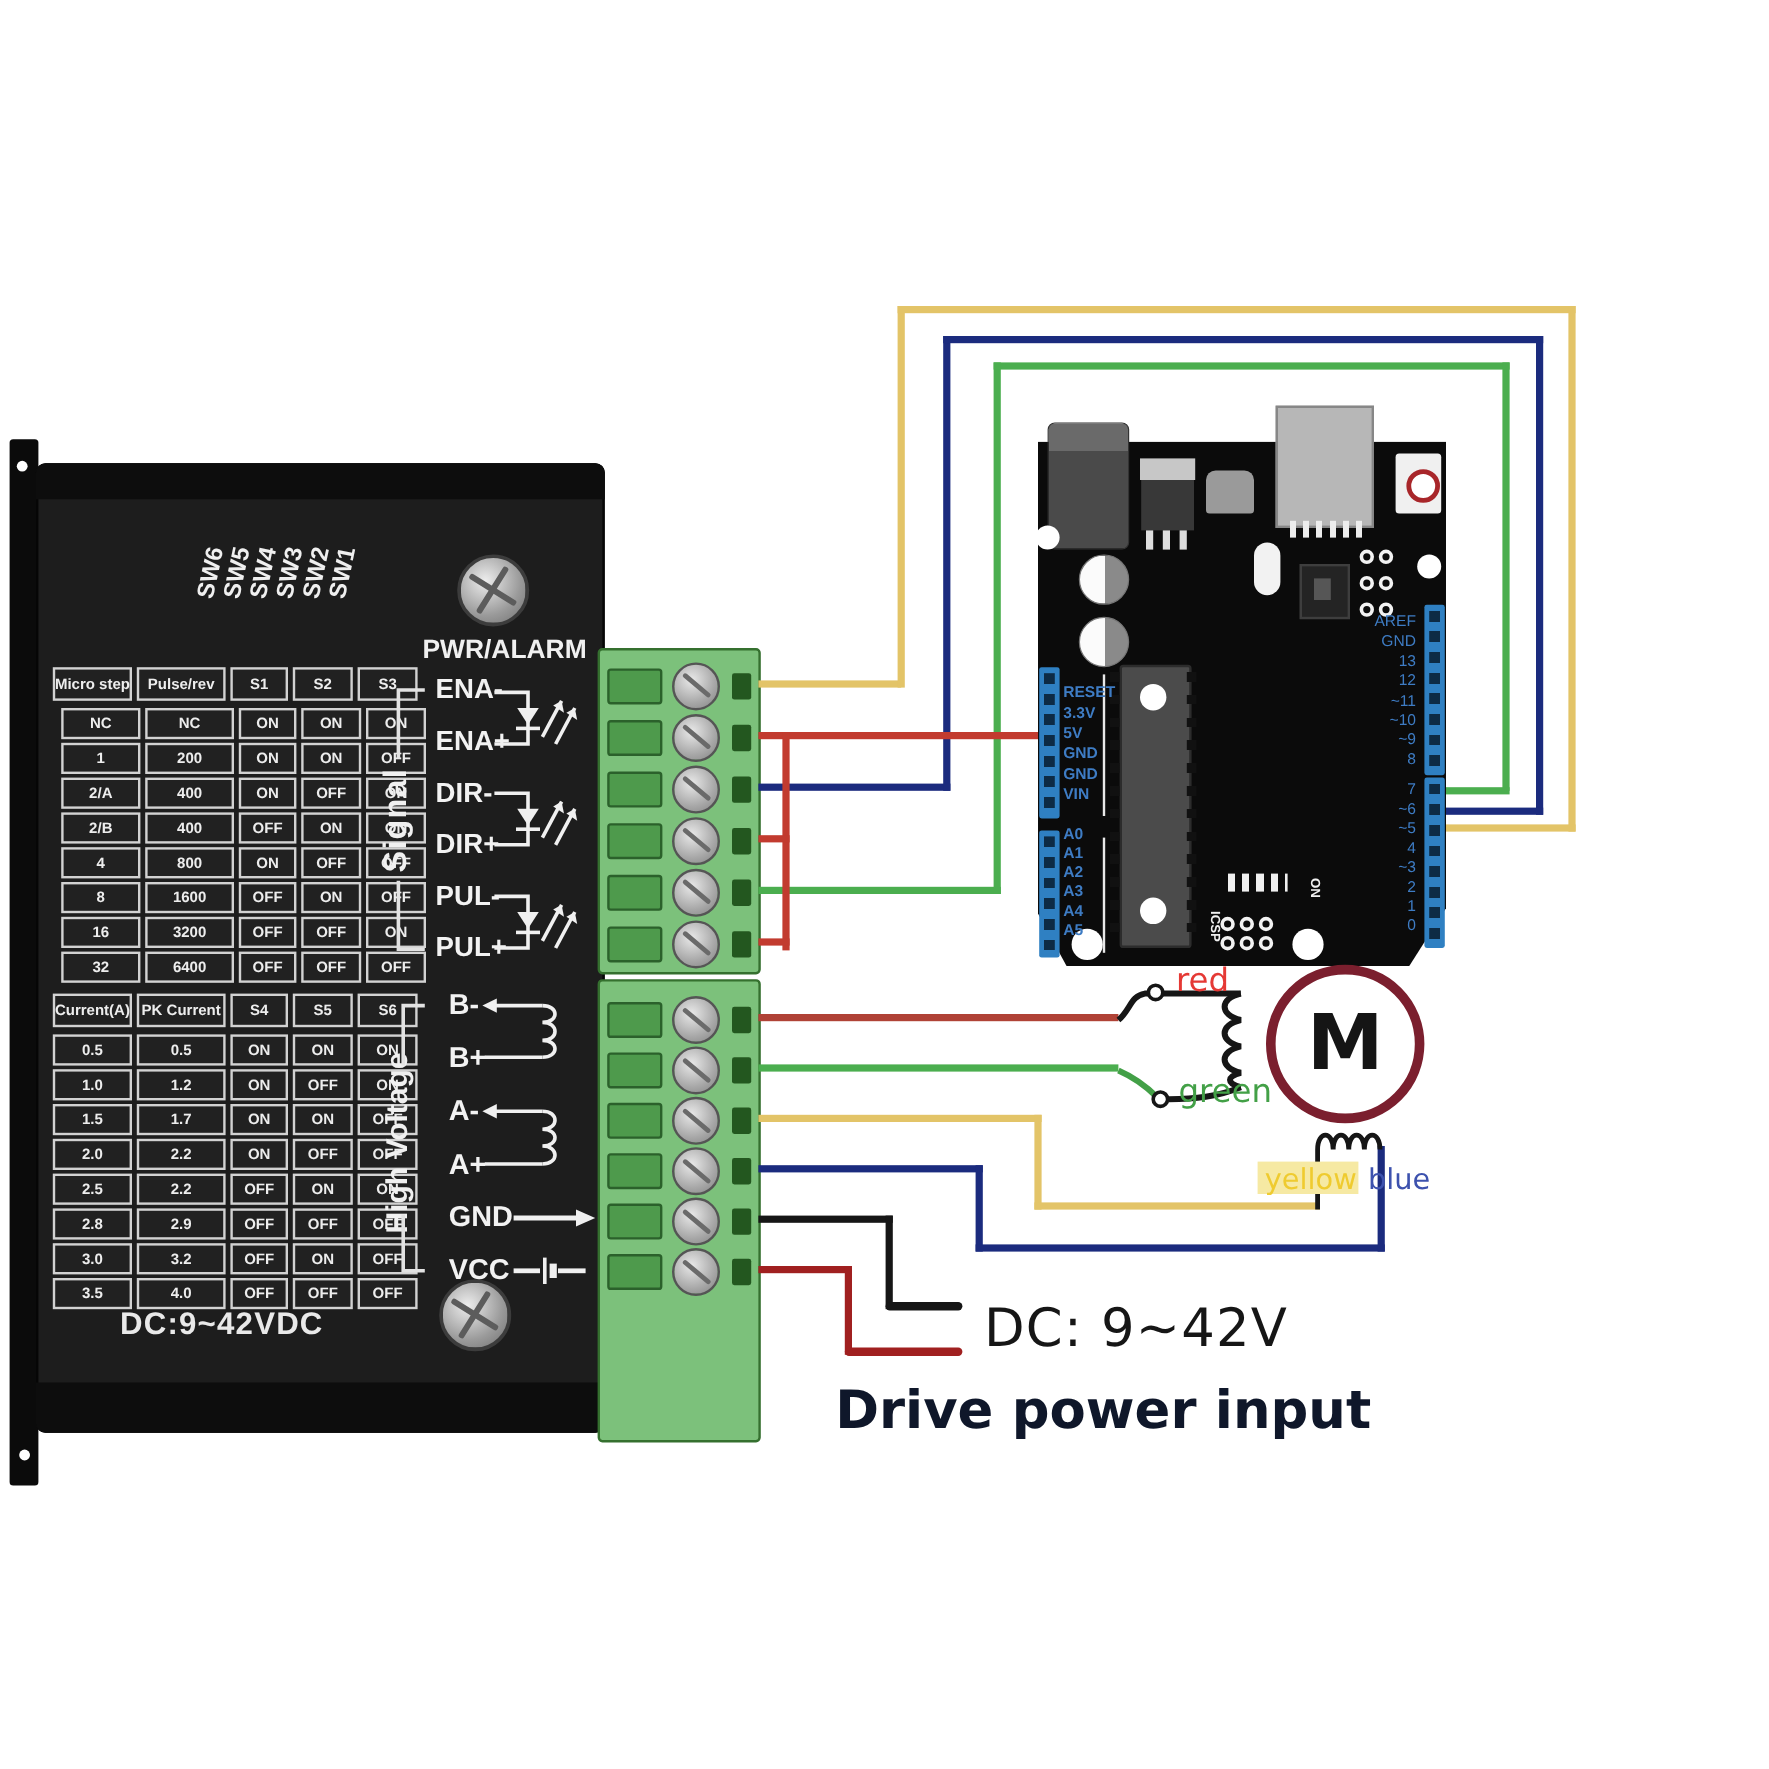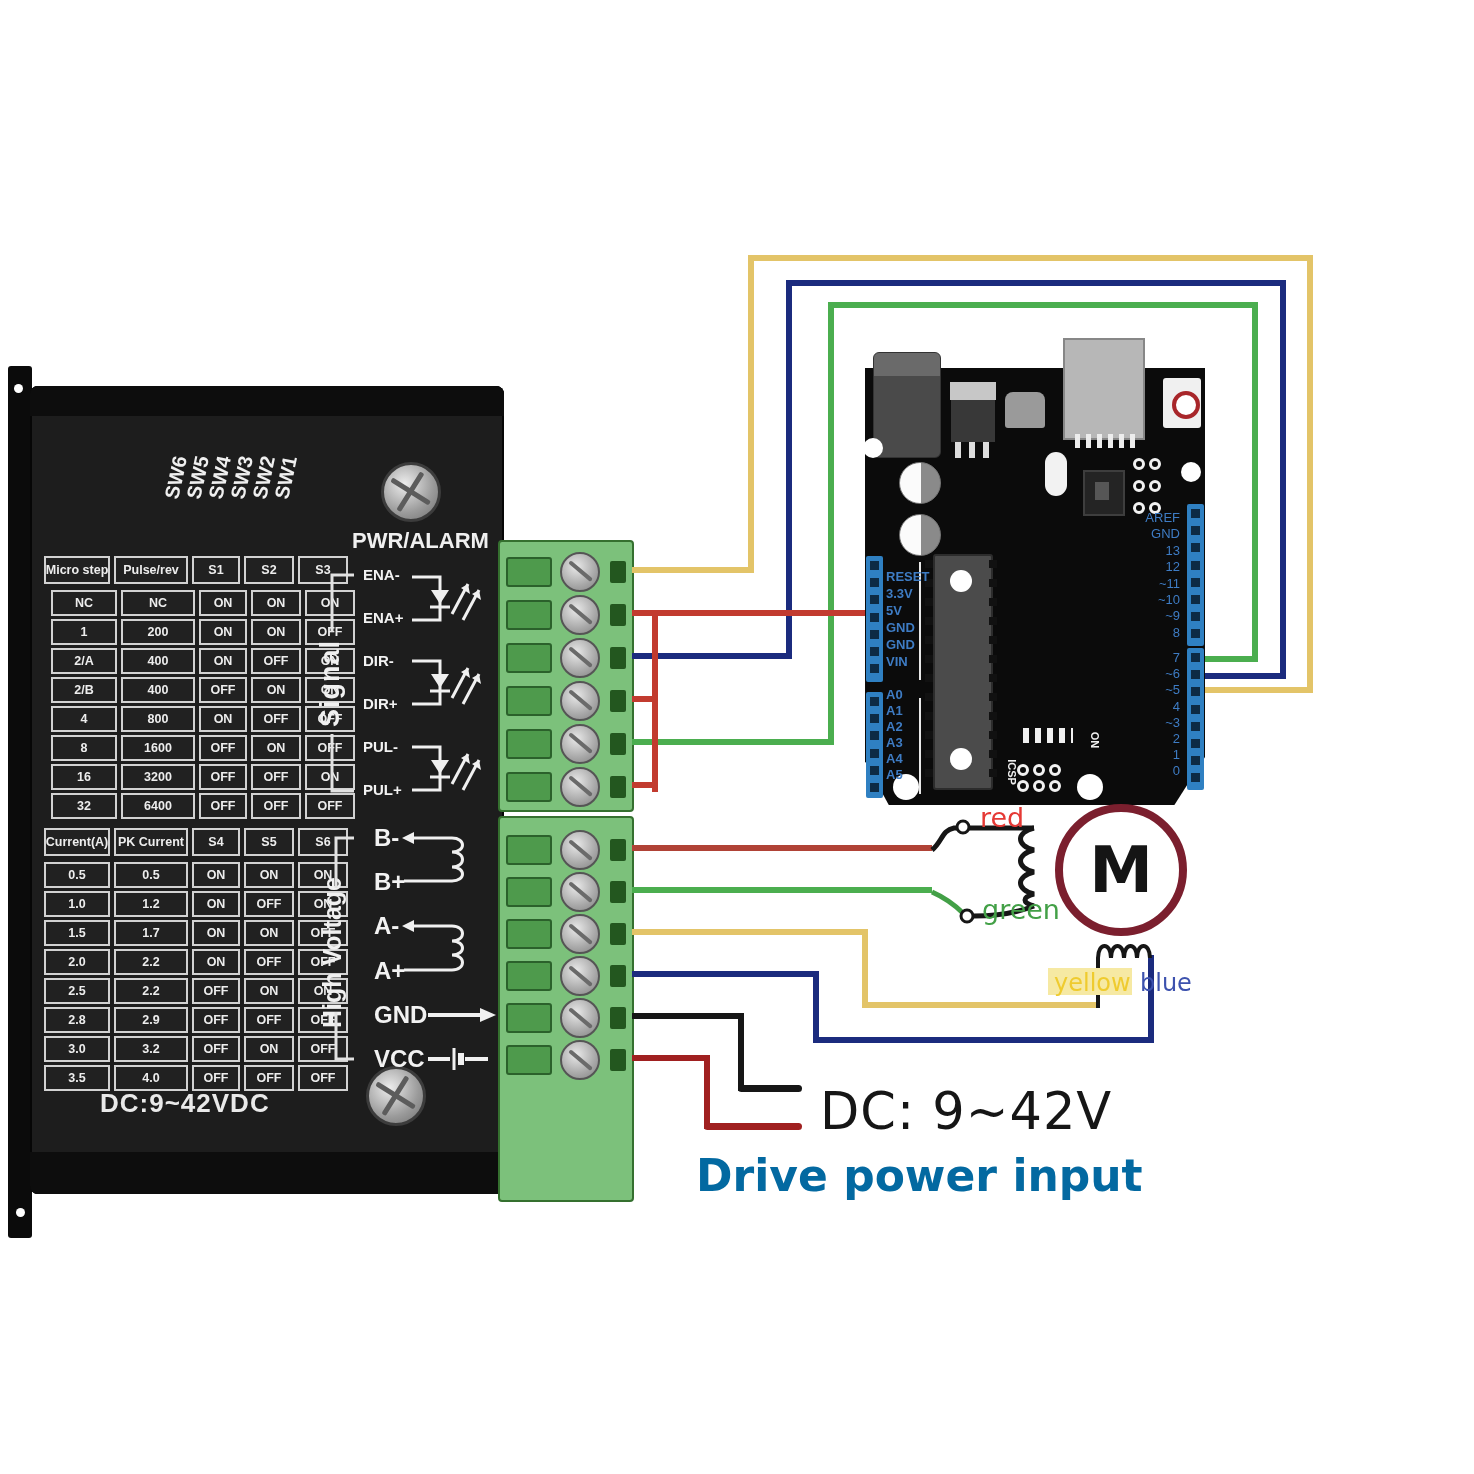--- a/index.html
+++ b/index.html
@@ -20,21 +20,21 @@
   #swlabels span:nth-of-type(5){left:271px}#swlabels span:nth-of-type(6){left:293px}
   .screw{border-radius:50%;background:radial-gradient(circle at 38% 35%,#ededed,#9a9a9a 60%,#6f6f6f);border:3px solid #3c3c3c}
   .screw::before,.screw::after{content:"";position:absolute;left:8%;top:45%;width:84%;height:10%;background:#5c5c5c;border-radius:2px}
   .screw::before{transform:rotate(32deg)}.screw::after{transform:rotate(-58deg)}
   
   .tblH,.tblB{position:absolute;display:grid;grid-template-columns:66px 74px 48px 50px 50px;column-gap:4px;row-gap:3px}
   .tblH{grid-auto-rows:28px}.tblB{grid-auto-rows:26px}
   .tblH span,.tblB span{border:2px solid #d2d2d2;color:#ededed;font-weight:bold;font-size:12.5px;display:flex;align-items:center;justify-content:center;background:rgba(255,255,255,0.02);white-space:nowrap}
   
   #sigpins{left:363px;top:553px;display:flex;flex-direction:column}
-  #sigpins span{height:43px;display:flex;align-items:center;font-weight:bold;font-size:15px;color:#f2f2f2}
+  #sigpins span{height:43px;display:flex;align-items:center;font-weight:bold;font-size:23px;color:#f2f2f2}
   #hvpins{left:374px;top:816px;display:flex;flex-direction:column}
   #hvpins span{height:44.2px;display:flex;align-items:center;font-weight:bold;font-size:24px;color:#f2f2f2}
   .rotlab{font-weight:bold;color:#f0f0f0;text-align:center;transform:rotate(-90deg)}
   
   .tblock{background:#7cc17b;border:2px solid #35702f;border-radius:4px;box-sizing:border-box}
   .trow{display:flex;align-items:center}
   .clamp{margin-left:6px;width:46px;height:30px;background:#4e9a4c;border:2px solid #2b612b;border-radius:3px;box-sizing:border-box}
   .tscrew{position:relative;margin-left:8px;width:40px;height:40px;border-radius:50%;background:radial-gradient(circle at 40% 35%,#e9e9e9,#a8a8a8 60%,#818181);border:2px solid #555;box-sizing:border-box}
   .tscrew::before{content:"";position:absolute;left:10%;top:44%;width:80%;height:12%;background:#6a6a6a;transform:rotate(40deg);border-radius:2px}
   .tslot{margin-left:10px;width:16px;height:22px;background:#23571f;border-radius:2px}
@@ -510,16 +510,16 @@
   <div class="abs" id="motor">
       <span>M</span>
     </div>
 
   <span class="wirelab" style="left:980px;top:802px;font-size:27px;color:#E53935">red</span>
   <span class="wirelab" style="left:982px;top:894px;font-size:27px;color:#43A047">green</span>
   <i class="w" style="left:1048px;top:968px;width:84px;height:27px;background:#F6E9A3"></i>
   <span class="wirelab" style="left:1054px;top:969px;font-size:24px;color:#EFCB2F">yellow</span>
   <span class="wirelab" style="left:1140px;top:969px;font-size:24px;color:#3D52AE">blue</span>
 
-  <div class="abs capt" style="left:820px;top:1082px;font-size:51px;letter-spacing:1px">DC: 9~42V</div>
-  <div class="abs capt" style="left:696px;top:1150px;font-size:44px;font-weight:bold;color:#0369a1">Drive power input</div>
+  <div class="abs capt" style="left:820px;top:1082px;font-size:44px;letter-spacing:1px">DC: 9~42V</div>
+  <div class="abs capt" style="left:696px;top:1150px;font-size:44px;font-weight:bold;color:#0f172a">Drive power input</div>
 
 </div>
 
 </body></html>

